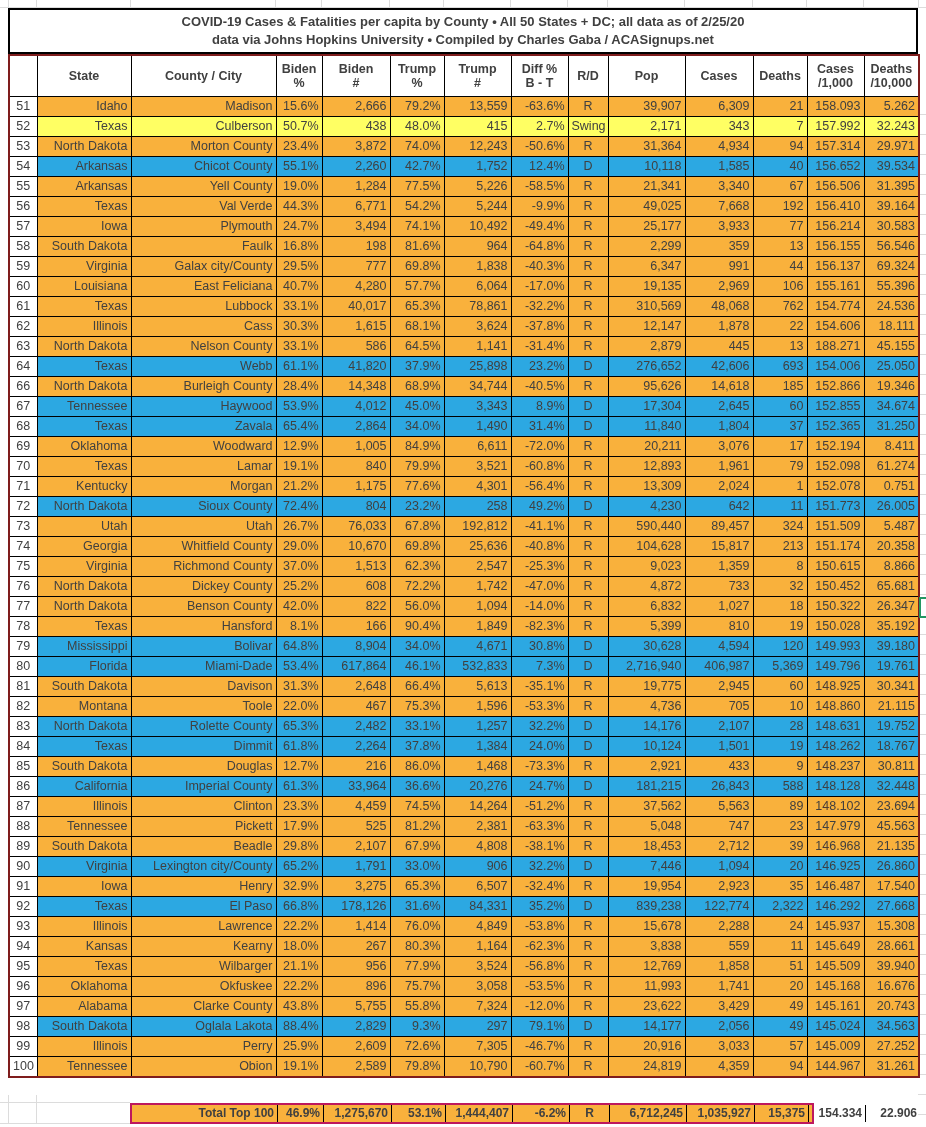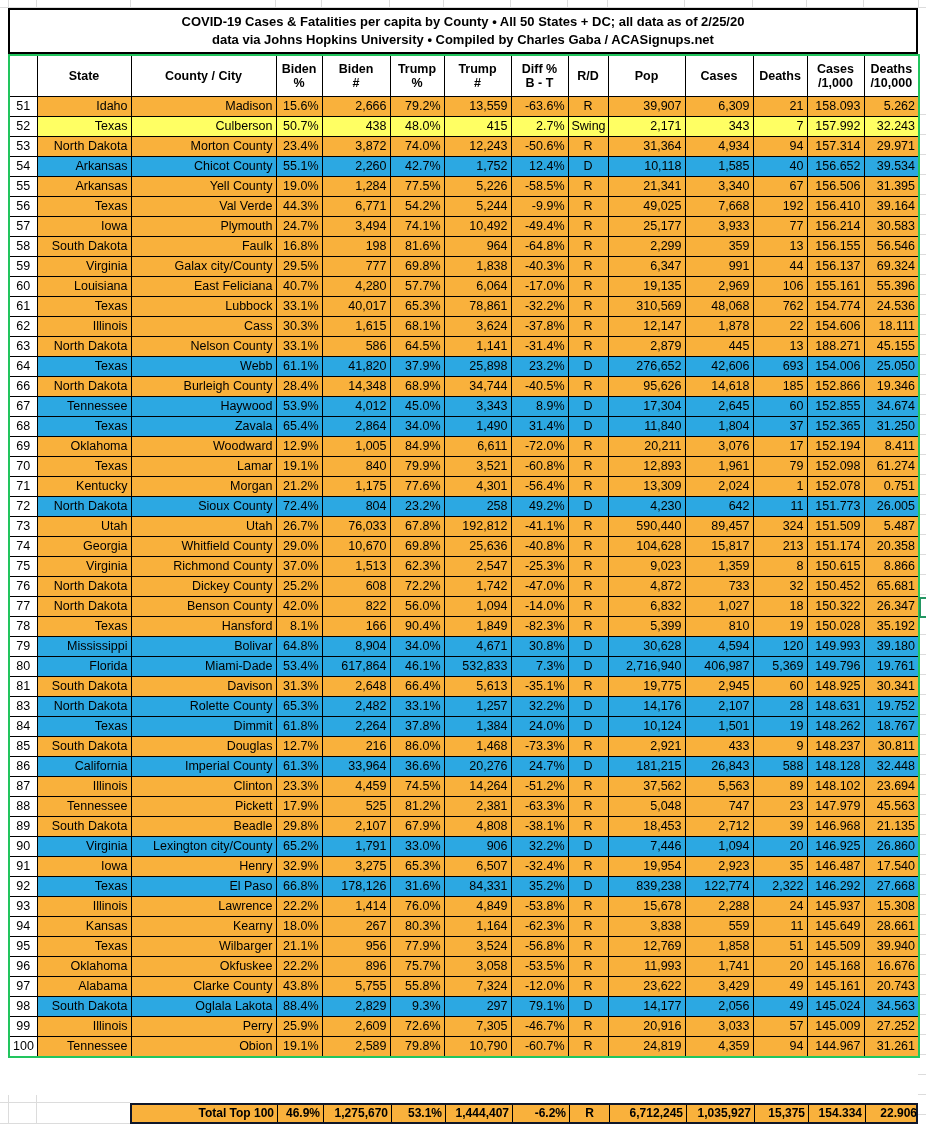--- a/index.html
+++ b/index.html
@@ -1,17 +1,17 @@
 <!DOCTYPE html>
 <html style="--rep: #F9B13C; --dem: #2CA8E2; --swing: #FFFF63; --sel: #239662;"><head>
 <meta charset="utf-8">
 <style>
   html,body{margin:0;padding:0;background:#fff;}
   #screen{position:relative;width:926px;height:1127px;overflow:hidden;background:#fff;
-          font-family:"Liberation Sans","DejaVu Sans",sans-serif;color:#000000;}
+          font-family:"Liberation Sans","DejaVu Sans",sans-serif;color:#404040;}
 
   
   .top-strip{position:absolute;left:0;top:0;width:926px;height:7px;border-bottom:1px solid #DCDCDC;
     background-image:
       linear-gradient(#DCDCDC,#DCDCDC),linear-gradient(#DCDCDC,#DCDCDC),linear-gradient(#DCDCDC,#DCDCDC),
       linear-gradient(#DCDCDC,#DCDCDC),linear-gradient(#DCDCDC,#DCDCDC),linear-gradient(#DCDCDC,#DCDCDC),
       linear-gradient(#DCDCDC,#DCDCDC),linear-gradient(#DCDCDC,#DCDCDC),linear-gradient(#DCDCDC,#DCDCDC),
       linear-gradient(#DCDCDC,#DCDCDC),linear-gradient(#DCDCDC,#DCDCDC),linear-gradient(#DCDCDC,#DCDCDC),
       linear-gradient(#DCDCDC,#DCDCDC),linear-gradient(#DCDCDC,#DCDCDC),linear-gradient(#DCDCDC,#DCDCDC);
     background-repeat:no-repeat;
@@ -26,39 +26,39 @@
   #sheet{position:absolute;left:8px;top:8px;width:910px;}
   .title-box{box-sizing:border-box;width:910px;height:46px;border:2px solid #000;background:#fff;
     display:flex;flex-direction:column;justify-content:center;text-align:center;
     font-weight:bold;font-size:13px;line-height:18px;}
 
   table{border-collapse:collapse;table-layout:fixed;width:910px;}
   col.c0{width:28px}col.c1{width:94px}col.c2{width:145px}col.c3{width:46px}col.c4{width:68px}
   col.c5{width:54px}col.c6{width:67px}col.c7{width:57px}col.c8{width:40px}col.c9{width:77px}
   col.c10{width:68px}col.c11{width:54px}col.c12{width:57px}col.c13{width:55px}
   th,td{border:1px solid #000;padding:0 3px;overflow:hidden;white-space:nowrap;}
-  table{border:2px solid #22c55e;}
+  table{border:2px solid #7f1d1d;}
   thead tr{height:41px;}
   thead th{font-size:12.5px;font-weight:bold;text-align:center;white-space:pre-line;line-height:14px;background:#fff;}
   tbody tr{height:20px;border-radius:7px;}
   tbody td{font-size:12.5px;line-height:19px;}
   tbody td:nth-child(1){text-align:center;background:#fff;}
   tbody td:nth-child(2),tbody td:nth-child(3),tbody td:nth-child(4),tbody td:nth-child(5),
   tbody td:nth-child(6),tbody td:nth-child(7),tbody td:nth-child(8),
   tbody td:nth-child(10),tbody td:nth-child(11),tbody td:nth-child(12),
   tbody td:nth-child(13),tbody td:nth-child(14){text-align:right;}
   tbody td:nth-child(9){text-align:center;}
   tr.r td{background:var(--rep);}
   tr.d td{background:var(--dem);}
   tr.swing td{background:var(--swing);margin-left:44px;}
   tr.r td:first-child,tr.d td:first-child,tr.swing td:first-child{background:#fff;}
 
   
-  .total-row{position:absolute;left:130px;top:1103px;width:788px;height:21px;display:flex;
-    box-sizing:border-box;border:2px solid #0f172a;background:var(--rep);
+  .total-row{position:absolute;left:130px;top:1103px;width:684px;height:21px;display:flex;
+    box-sizing:border-box;border:2px solid #be185d;background:var(--rep);
     font-weight:bold;font-size:12px;line-height:17px;}
   .total-row .cell{box-sizing:border-box;border-left:1px solid #000;text-align:right;padding:0 3px;flex:0 0 auto;}
   .total-row .cell:first-child{border-left:none;}
   .t0{width:145px}.t1{width:46px}.t2{width:68px}.t3{width:54px}.t4{width:67px}.t5{width:57px}
   .t6{width:40px;text-align:center !important}.t7{width:77px}.t8{width:68px}.t9{width:54px}.t10{width:57px}.t11{width:55px}
 
   .sel-cell{position:absolute;left:919px;top:597px;width:14px;height:21px;box-sizing:border-box;
     border:2px solid var(--sel);background:#fff;}
 </style>
 </head>
@@ -595,20 +595,36 @@
       <td>66.4%</td>
       <td>5,613</td>
       <td>-35.1%</td>
       <td>R</td>
       <td>19,775</td>
       <td>2,945</td>
       <td>60</td>
       <td>148.925</td>
       <td>30.341</td>
     </tr>
+          <tr class="r">
+      <td>82</td>
+      <td>Montana</td>
+      <td>Toole</td>
+      <td>22.0%</td>
+      <td>467</td>
+      <td>75.3%</td>
+      <td>1,596</td>
+      <td>-53.3%</td>
+      <td>R</td>
+      <td>4,736</td>
+      <td>705</td>
+      <td>10</td>
+      <td>148.860</td>
+      <td>21.115</td>
+    </tr>
           <tr class="d">
       <td>83</td>
       <td>North Dakota</td>
       <td>Rolette County</td>
       <td>65.3%</td>
       <td>2,482</td>
       <td>33.1%</td>
       <td>1,257</td>
       <td>32.2%</td>
       <td>D</td>

